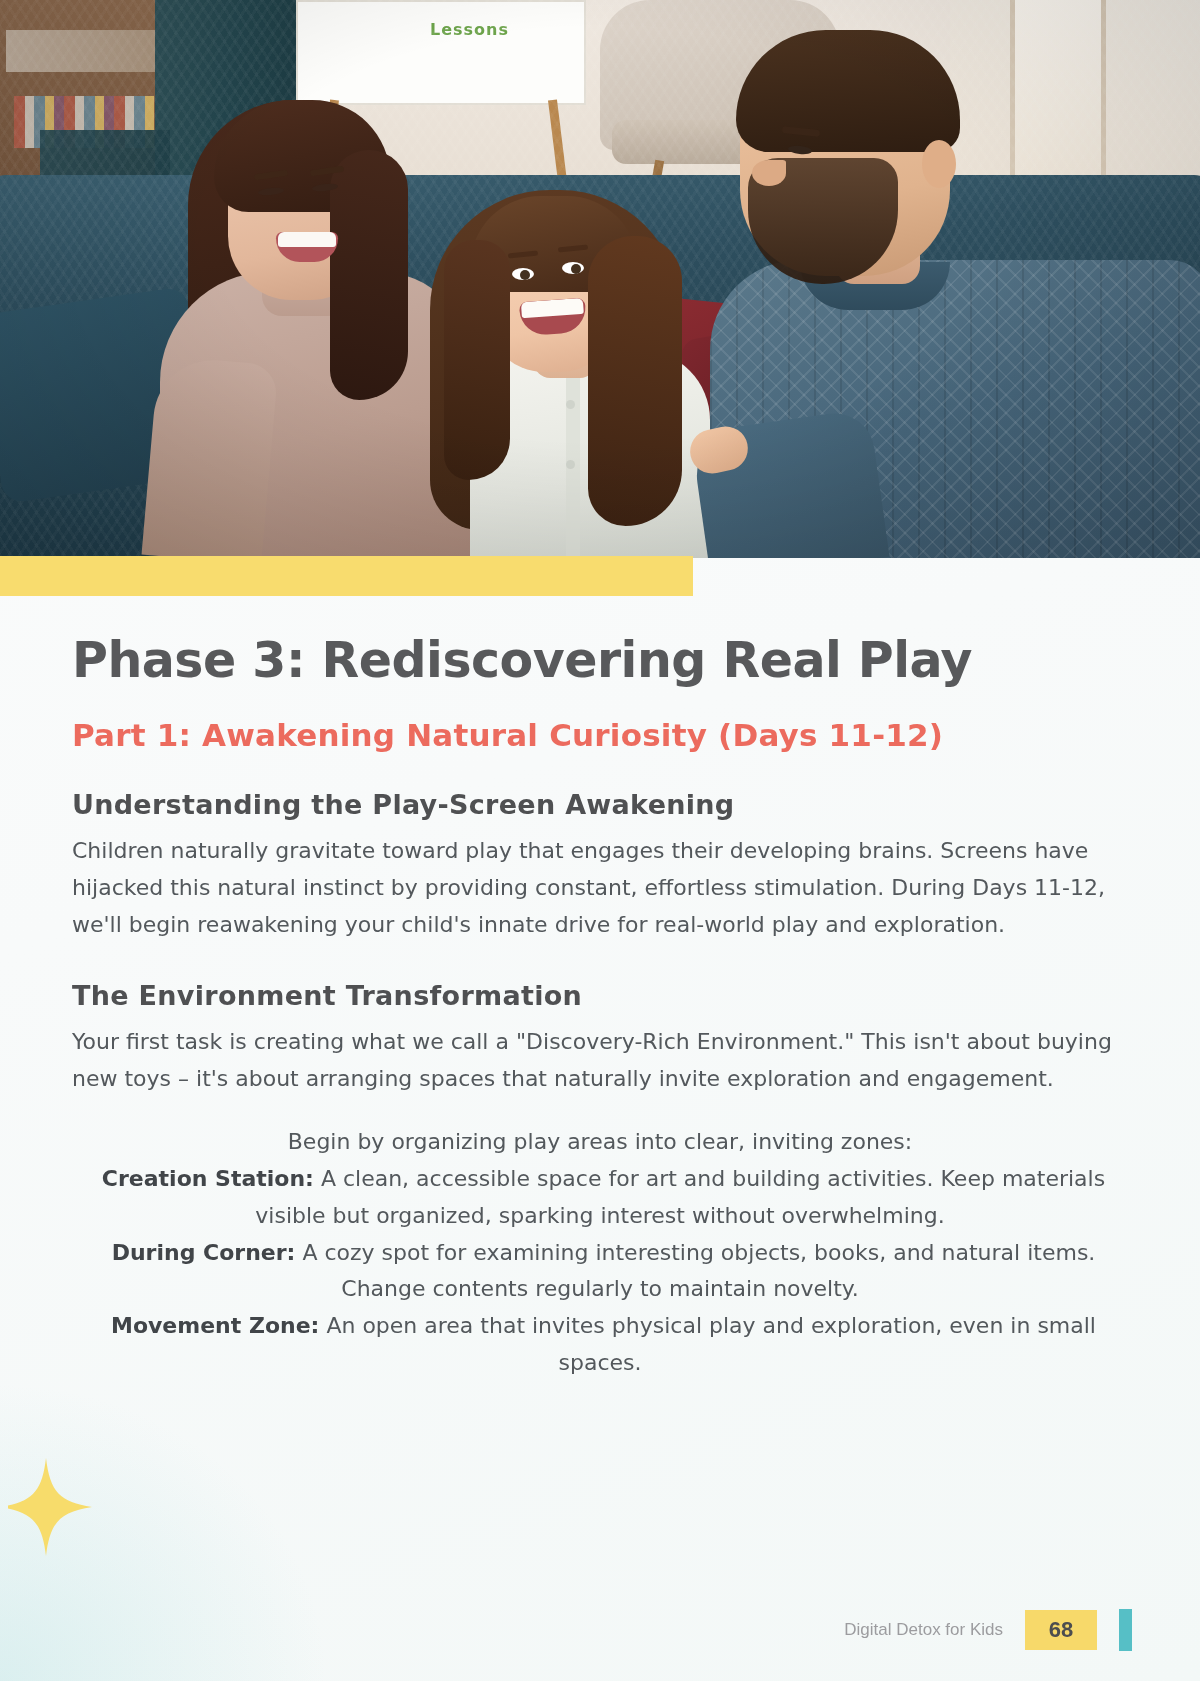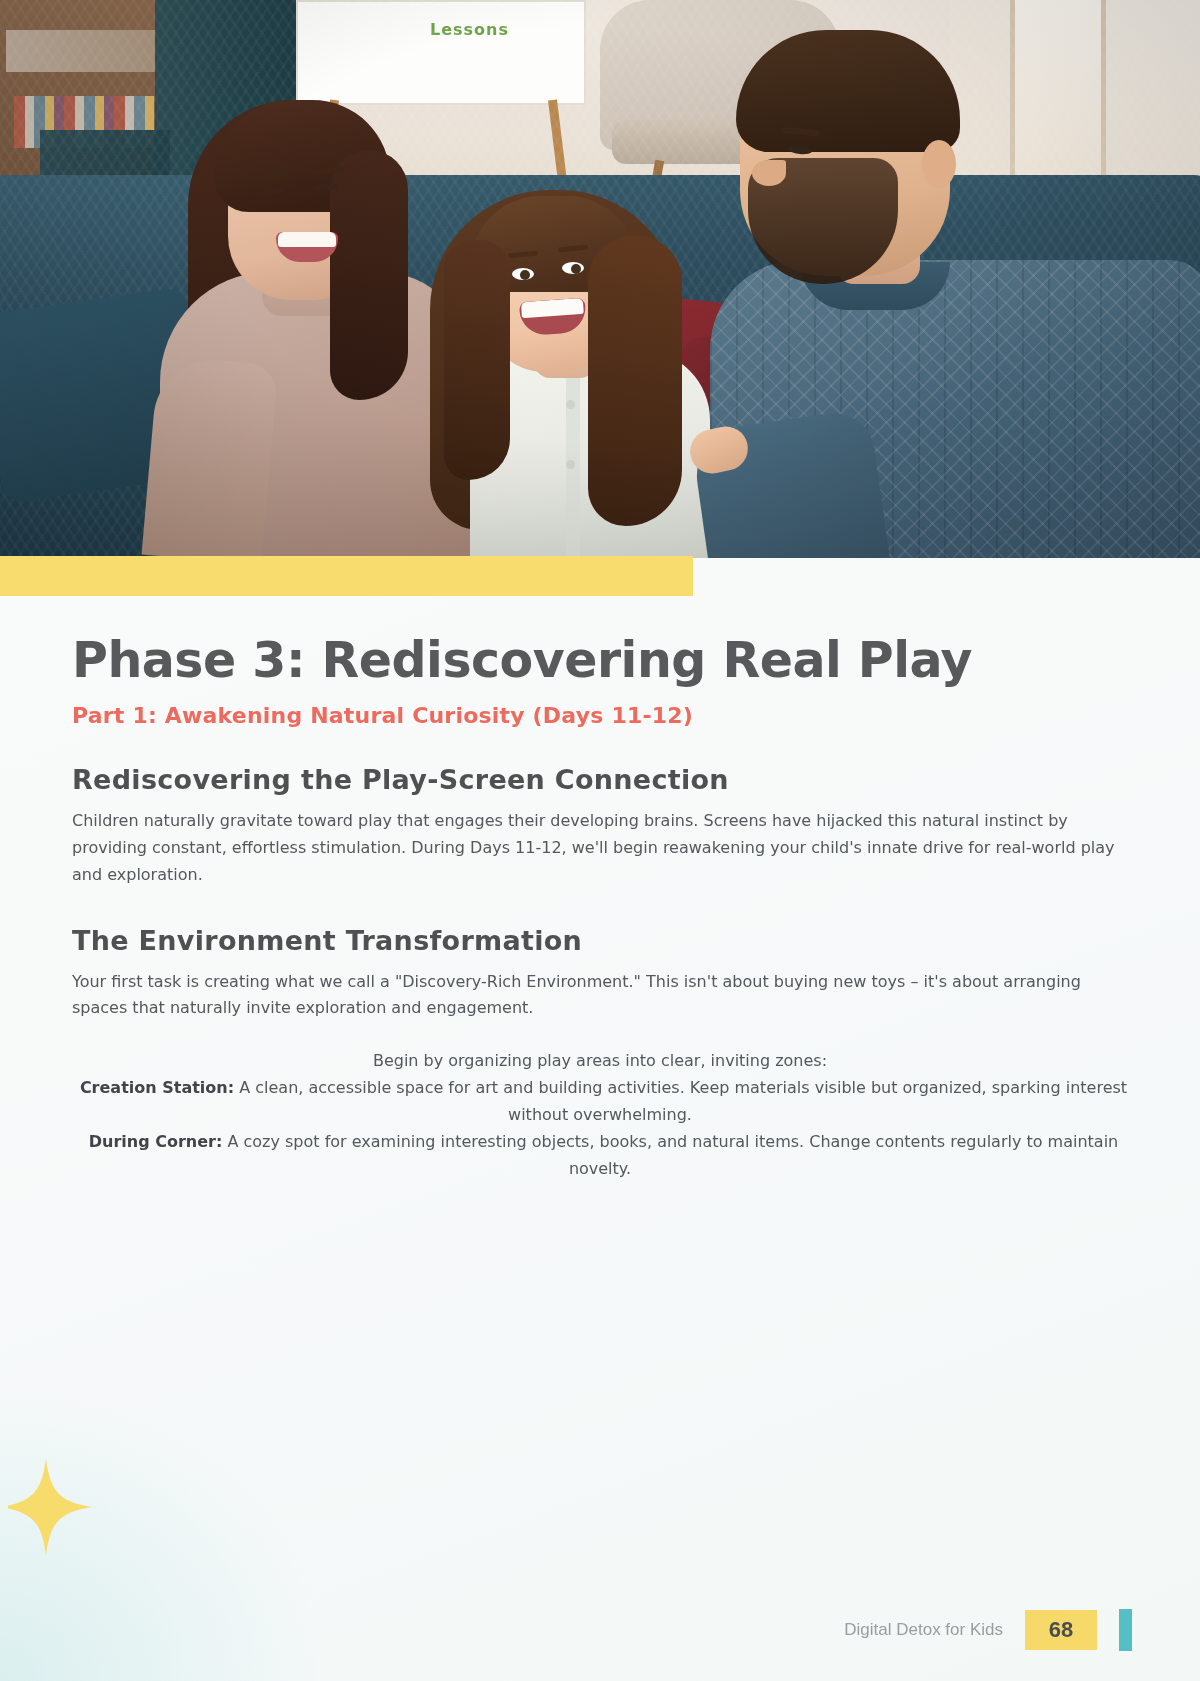--- a/index.html
+++ b/index.html
@@ -328,29 +328,29 @@
   .content { position:absolute; left:0; top:596px; width:1200px; }
   .inner { padding:0 72px; }
 
   .page-title {
     font-size:49px; font-weight:700; letter-spacing:-0.5px;
     color:#58595B; line-height:1.12;
     margin-top:38px;
     font-family:"DejaVu Sans", sans-serif;
   }
   .part-title {
-    font-size:22px; font-weight:700; color:#EC6B5E;
-    margin-top:14px; letter-spacing:0.2px;
+    font-size:31px; font-weight:700; color:#EC6B5E;
+    margin-top:28px; letter-spacing:0.2px;
   }
   .h-sec {
     font-size:27px; font-weight:700; color:#4F5052;
     margin-top:36px; letter-spacing:0.3px;
   }
   .body-p {
-    font-size:16px; line-height:1.68; color:#53585C;
+    font-size:22px; line-height:1.68; color:#53585C;
     margin-top:13px;
   }
   .body-p.tight { margin-top:0;text-align:center; }
   .spacer { height:26px; }
   .b { font-weight:700; color:#414549;margin-left:7px; }
 
   
   .sparkle {
     position:absolute; left:8px; top:1452px; width:90px; height:110px;
   }
@@ -470,34 +470,35 @@
 
   <div class="yellow-bar"></div>
 
   <div class="content">
     <div class="inner">
 
       <h1 class="page-title">Phase 3: Rediscovering Real Play</h1>
 
       <h2 class="part-title">Part 1: Awakening Natural Curiosity (Days 11-12)</h2>
 
-      <h3 class="h-sec">Rediscovering the Play-Screen Connection</h3>
+      <h3 class="h-sec">Understanding the Play-Screen Awakening</h3>
       <p class="body-p">Children naturally gravitate toward play that engages their developing brains. Screens have hijacked this natural instinct by providing constant, effortless stimulation. During Days 11-12, we'll begin reawakening your child's innate drive for real-world play and exploration.</p>
 
       <h3 class="h-sec">The Environment Transformation</h3>
       <p class="body-p">Your first task is creating what we call a "Discovery-Rich Environment." This isn't about buying new toys – it's about arranging spaces that naturally invite exploration and engagement.</p>
 
       <div class="spacer"></div>
 
       <p class="body-p tight">Begin by organizing play areas into clear, inviting zones:</p>
 
       <p class="body-p tight"><span class="b">Creation Station:</span><span> A clean, accessible space for art and building activities. Keep materials visible but organized, sparking interest without overwhelming.</span></p>
 
       <p class="body-p tight"><span class="b">During Corner:</span><span> A cozy spot for examining interesting objects, books, and natural items. Change contents regularly to maintain novelty.</span></p>
 
+      <p class="body-p tight"><span class="b">Movement Zone:</span><span> An open area that invites physical play and exploration, even in small spaces.</span></p>
 
     </div>
   </div>
 
   <div class="corner-wash"></div>
 
   <div class="sparkle">
     <svg width="90" height="110" viewBox="0 0 90 110" aria-hidden="true">
       <path d="M38 6 C42 40 52 50 84 55 C52 60 42 70 38 104 C34 70 24 60 -8 55 C24 50 34 40 38 6 Z" fill="#F7DC6B"></path>
     </svg>

